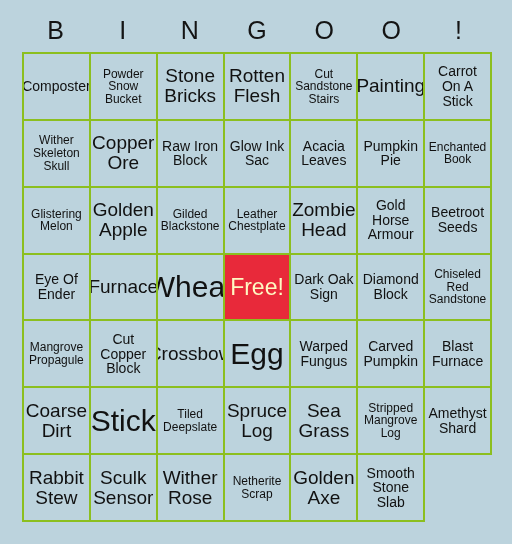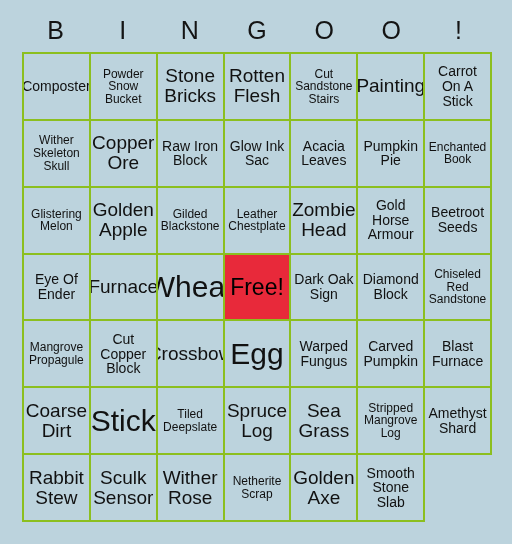--- a/index.html
+++ b/index.html
@@ -67,21 +67,21 @@
     text-align: center;
     color: #111111;
     line-height: 1.05;
     word-wrap: break-word;
     hyphens: none;
   }
   .cell.free {
     background: #e8293a;
   }
   .cell.free .cell-text {
-    color: #000000;
+    color: #fef9c3;
     font-size: 23px;
     text-align: right;
   }
   
   .sz-xl .cell-text { font-size: 30px; }
   .sz-lg .cell-text { font-size: 19px; }
   .sz-md .cell-text { font-size: 14px; }
   .sz-sm .cell-text { font-size: 12px; }
 </style>
 </head>

